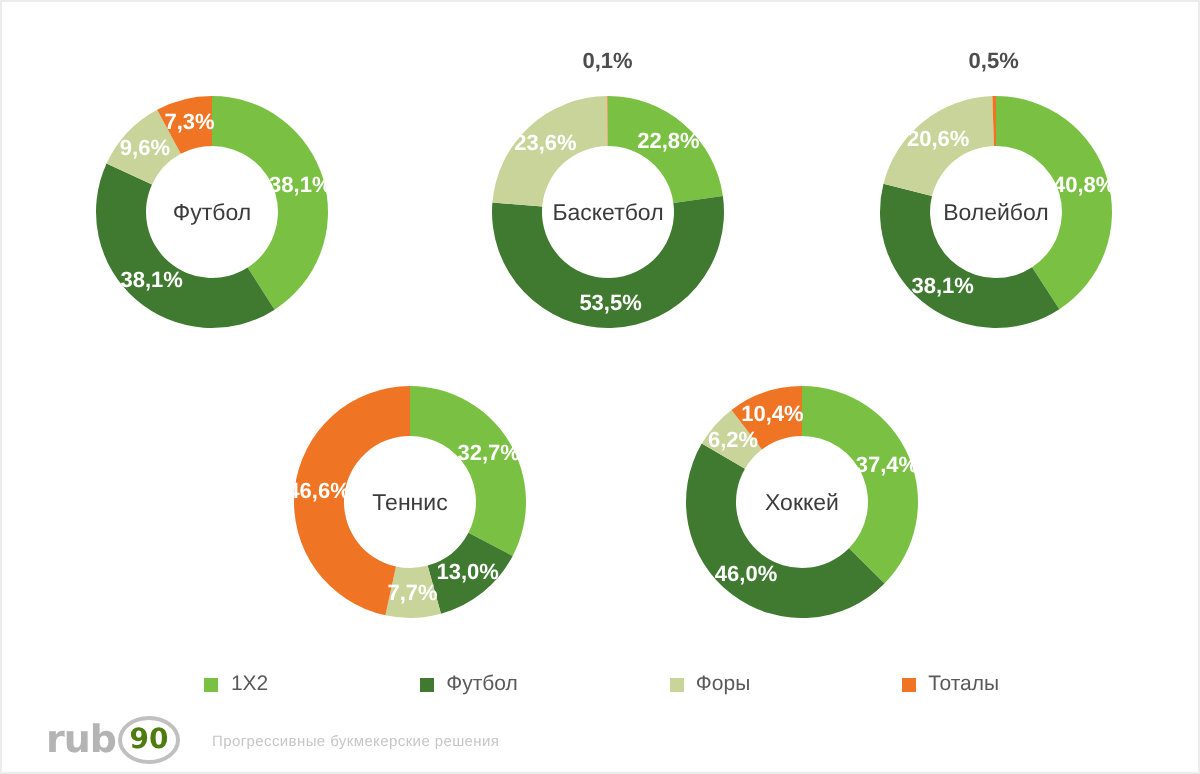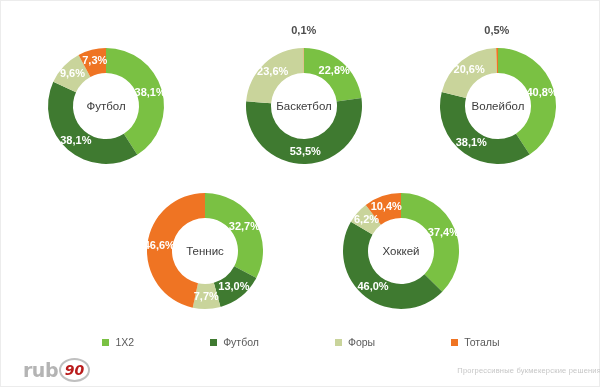--- a/index.html
+++ b/index.html
@@ -36,37 +36,36 @@
   .legend-item{
     display:flex;align-items:center;
     margin:0 38px;
   }
   .legend-swatch{
     width:7px;height:7px;display:inline-block;margin-right:6px;
   }
   .legend-text{font-size:10.5px;color:#5a5a5a;}
   .footer{
     position:absolute;left:0;top:352px;width:600px;height:34px;
-    display:flex;align-items:center;justify-content:space-between;
+    display:flex;align-items:center;
   }
   .logo{
     margin-left:22px;display:flex;align-items:center;
     color:#b8b8b8;
   }
   .logo-word{
     font-size:19px;font-weight:700;letter-spacing:-0.5px;color:#b4b4b4;
     font-family:"DejaVu Sans",sans-serif;
   }
   .logo-circle{
     margin-left:1px;
     width:27px;height:20px;border:2.5px solid #c0c0c0;border-radius:50%;
     display:flex;align-items:center;justify-content:center;
-    color:#b91c1c;font-size:14px;font-weight:700;
+    color:#4d7c0f;font-size:14px;font-weight:700;
     font-family:"DejaVu Sans",sans-serif;
-    font-style:italic;
   }
   .tagline{
     margin-left:16px;font-size:7.5px;color:#c6c6c6;letter-spacing:.2px;
   }
 </style>
 </head>
 <body>
 
 <div id="frame">
 

